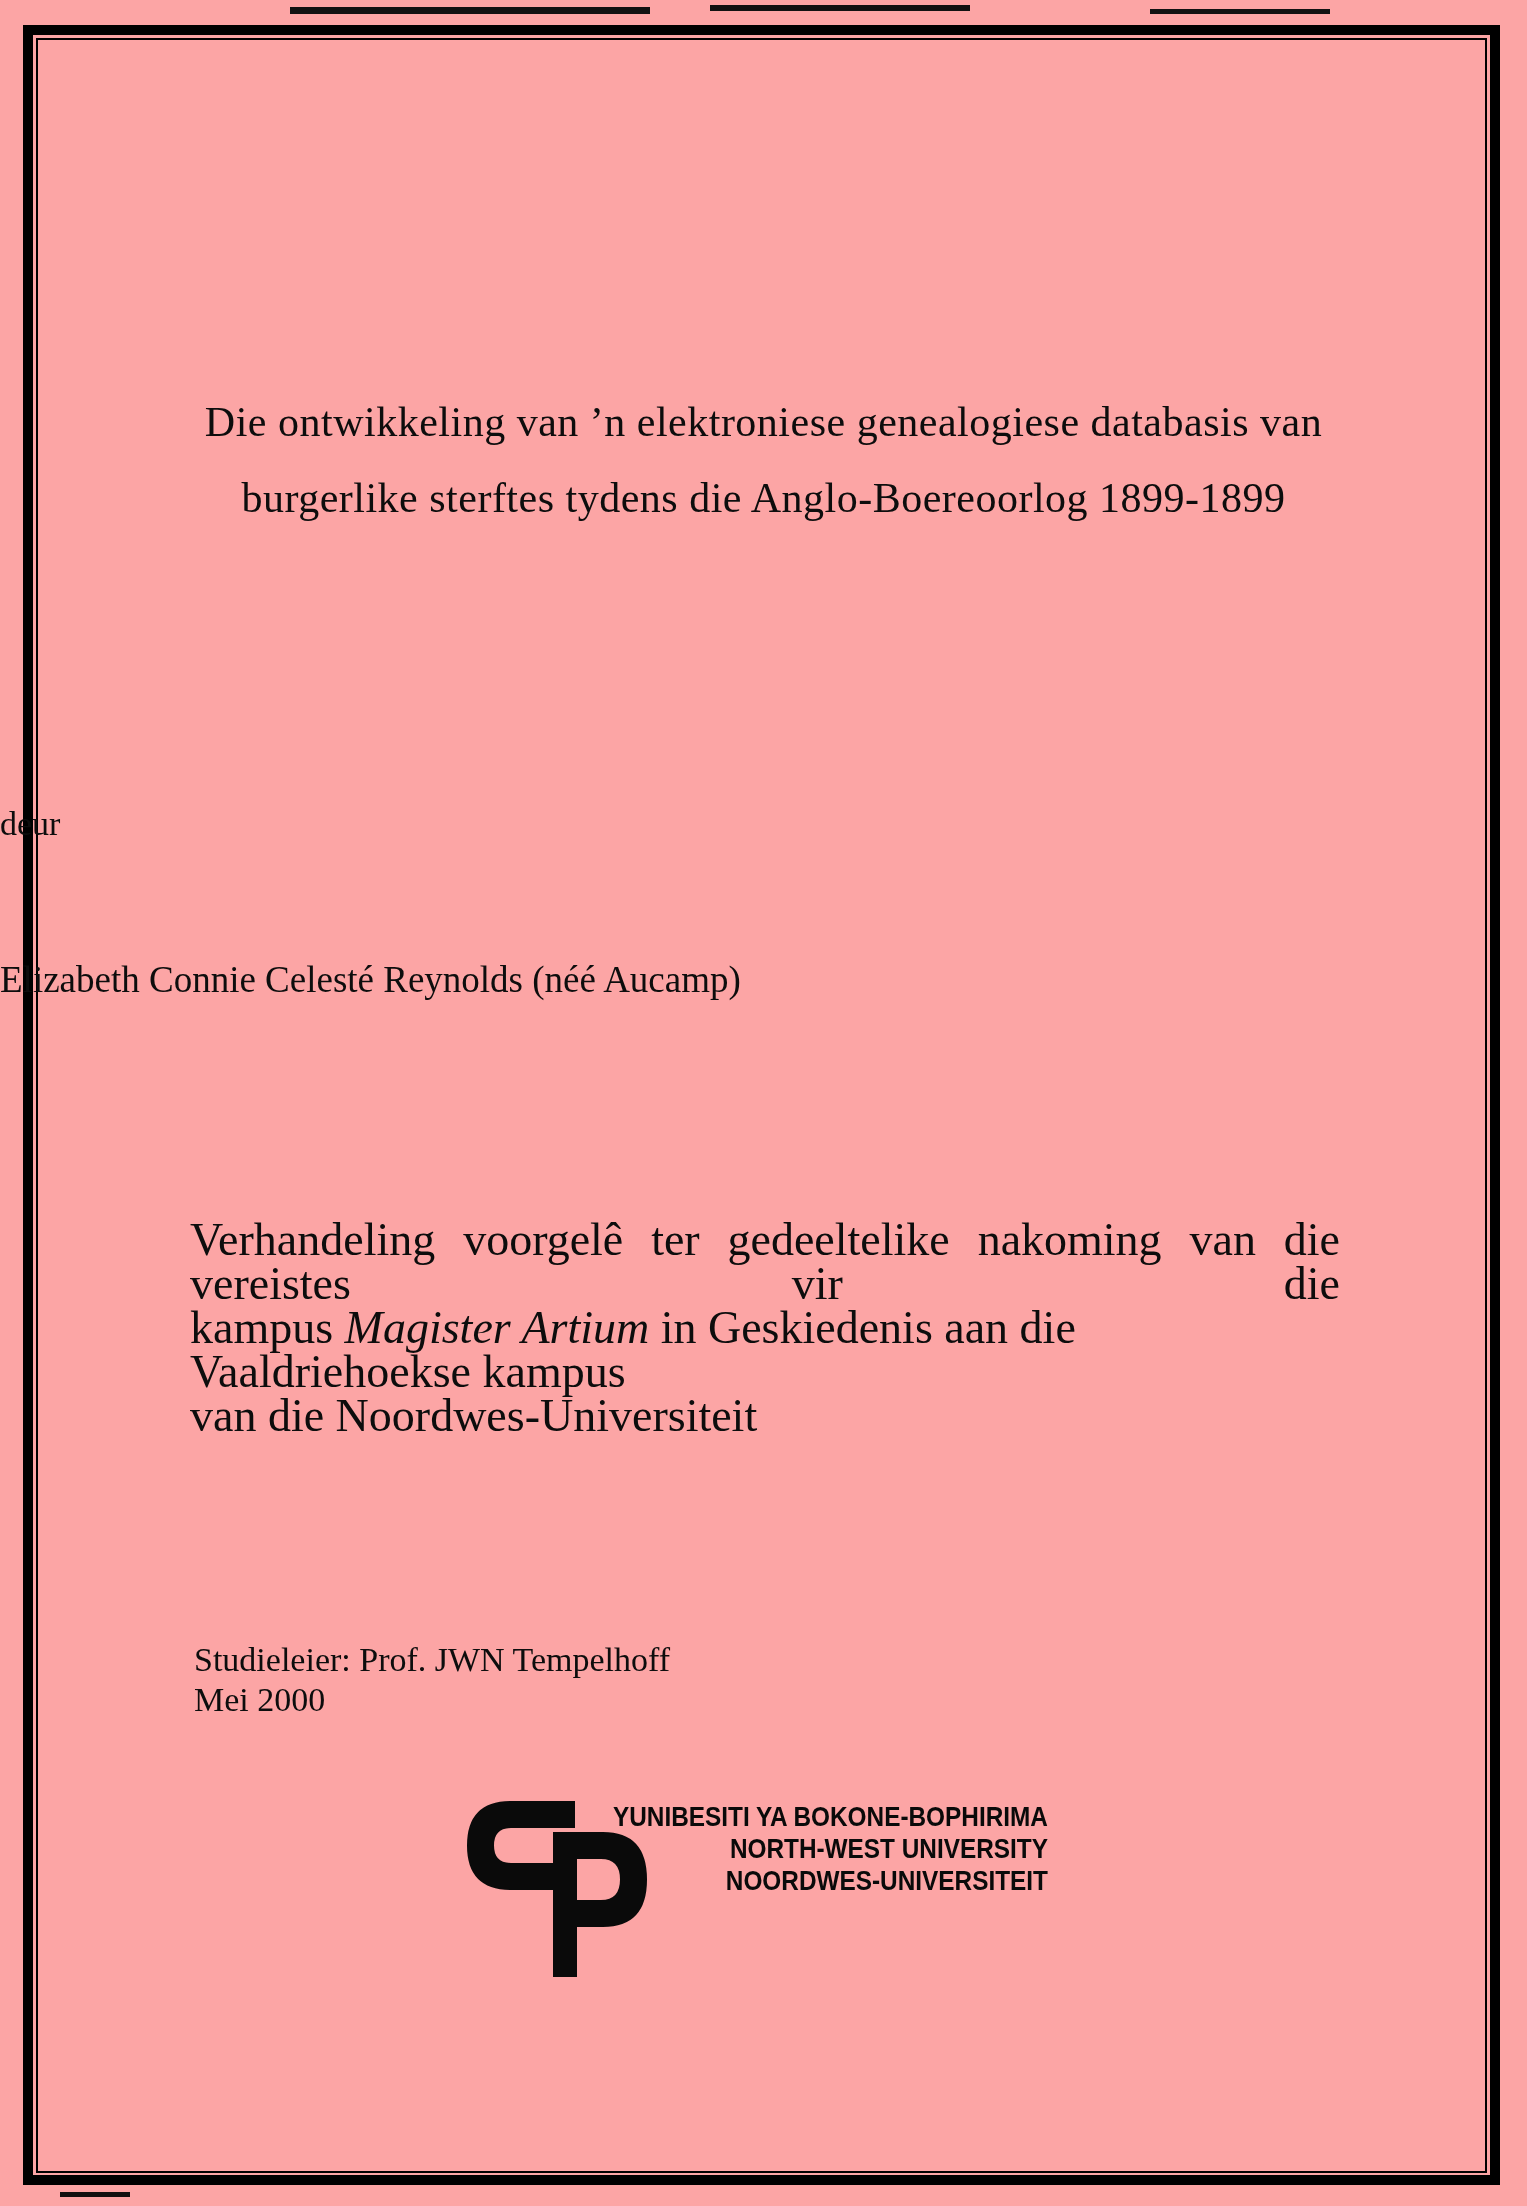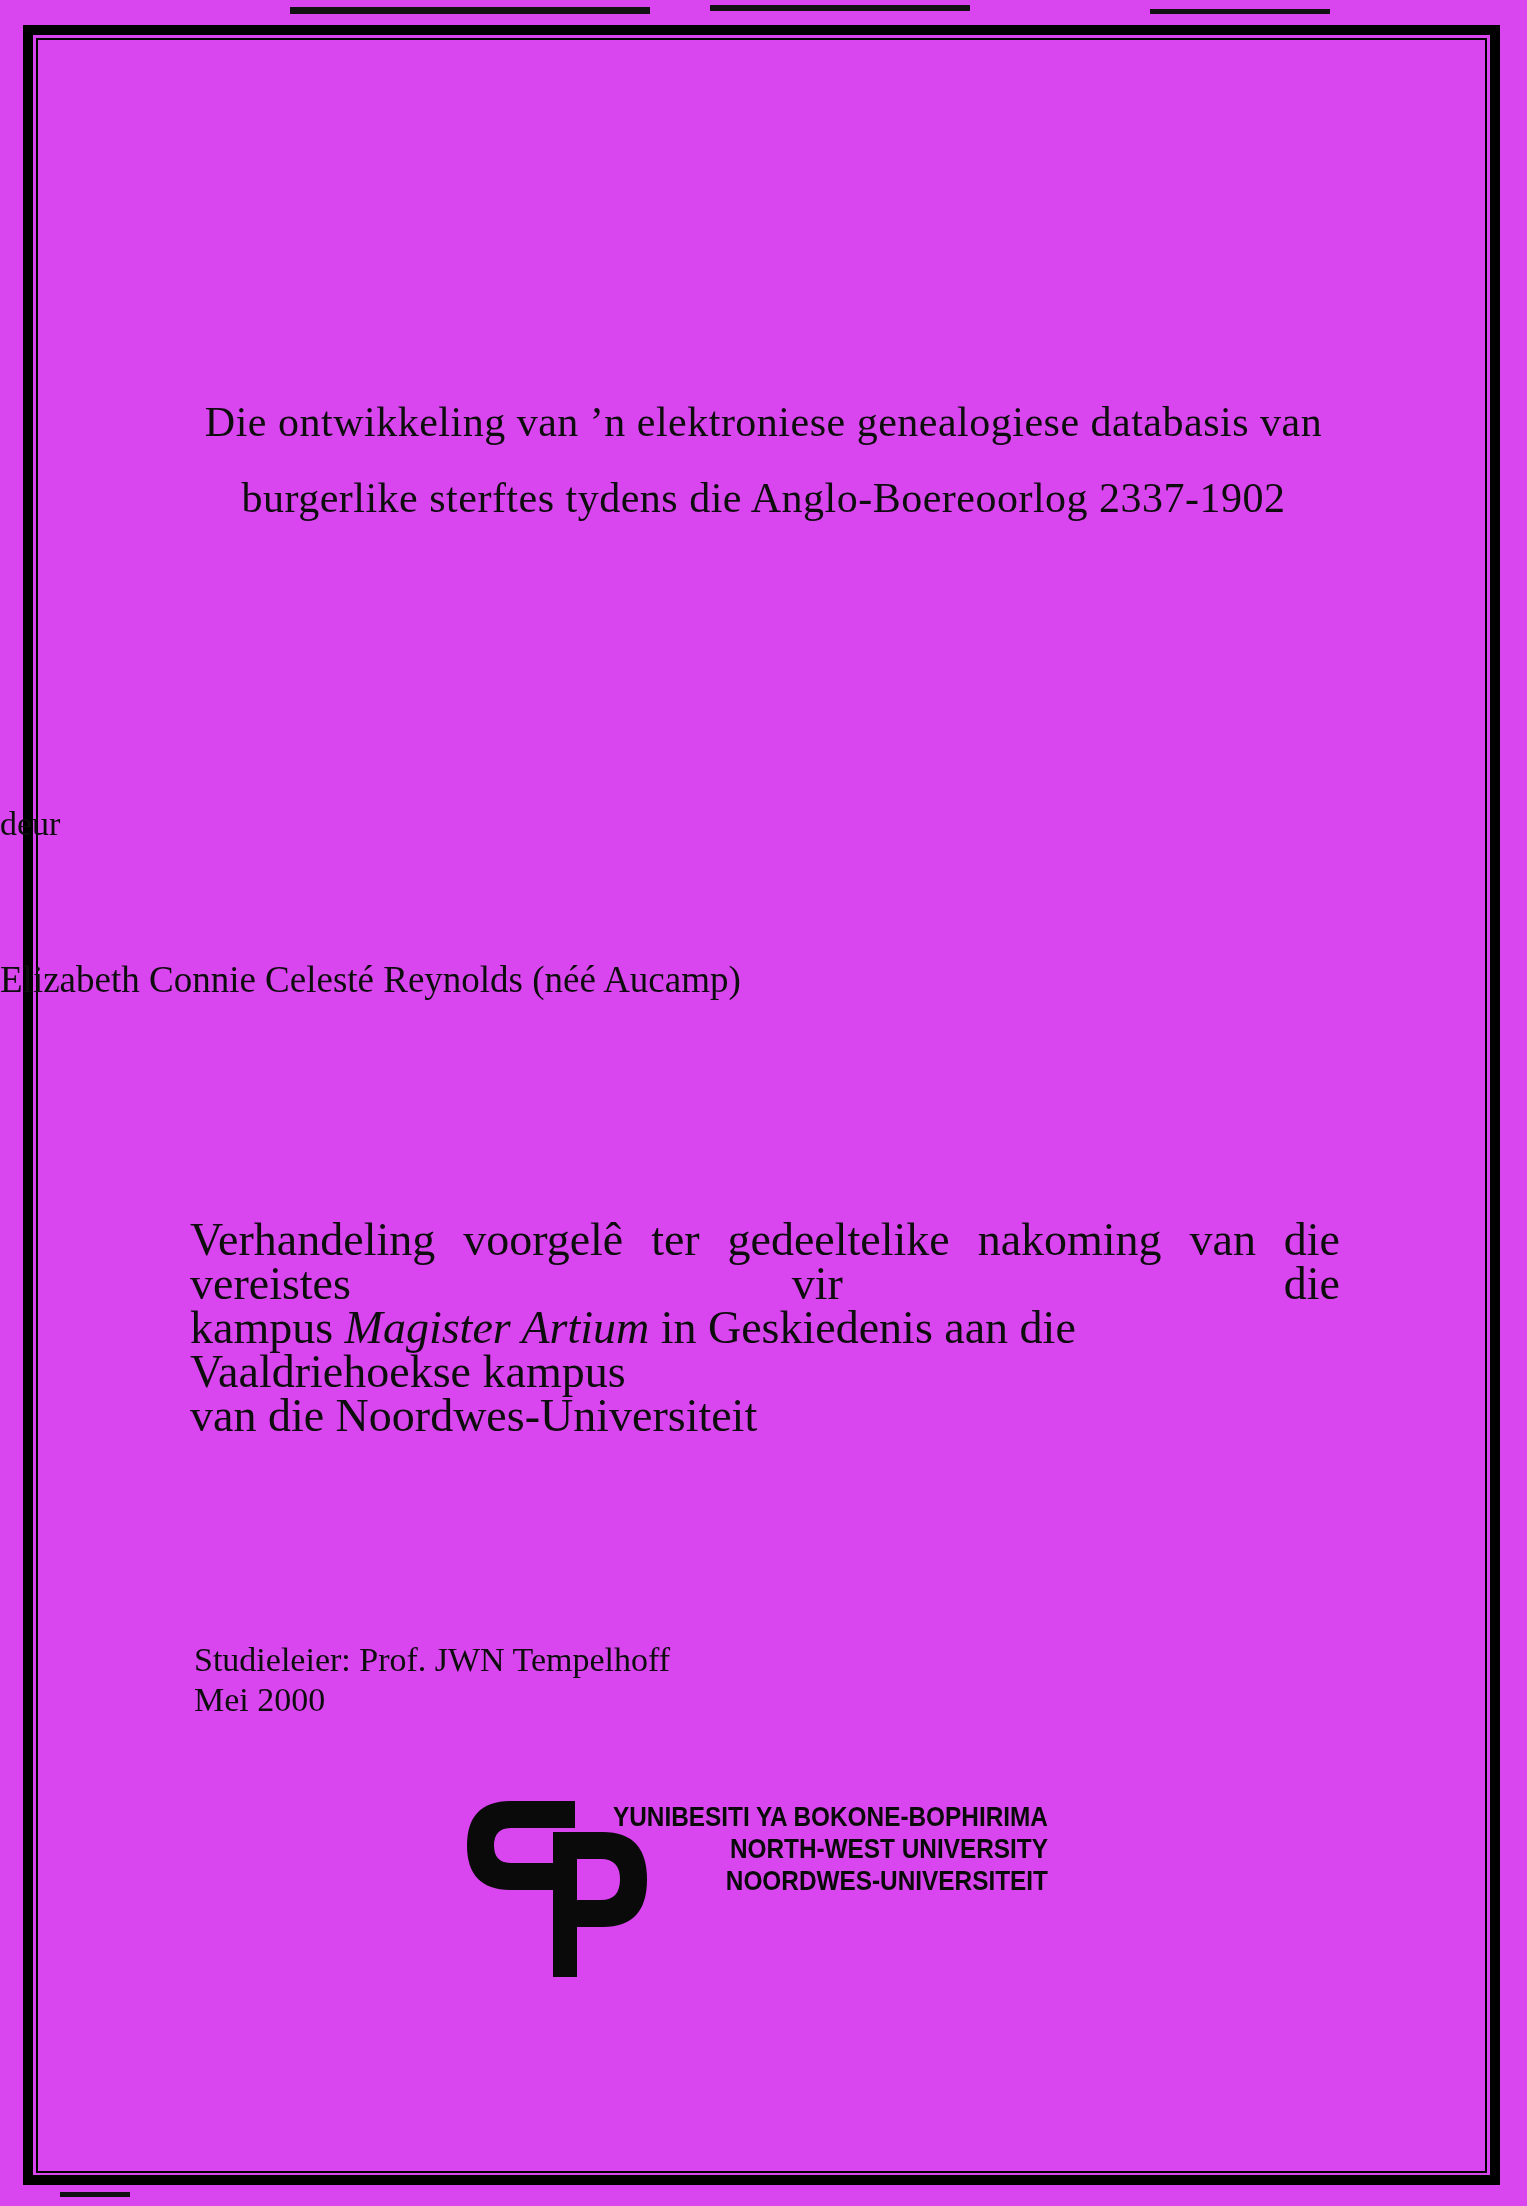--- a/index.html
+++ b/index.html
@@ -1,19 +1,19 @@
 <!DOCTYPE html>
 <html><head>
 <meta charset="utf-8">
 <style>
   html,body { margin:0; padding:0; background:#777; }
   .page {
     position:relative;
     width:1527px; height:2206px;
-    background:#d946ef;
+    background:#fca5a5;
     overflow:hidden;
     font-family:"Liberation Serif", serif;
     color:#0d0d0d;
   }
   .frame-outer {
     position:absolute; left:23px; top:25px; right:27px; bottom:21px;
     border:10px solid #000;
   }
   .frame-inner {
     position:absolute; left:36px; top:38px; right:40px; bottom:33px;
@@ -72,21 +72,21 @@
   <div class="scan-streak" style="left:290px;top:7px;width:360px;height:7px;"></div>
   <div class="scan-streak" style="left:710px;top:5px;width:260px;height:6px;"></div>
   <div class="scan-streak" style="left:1150px;top:9px;width:180px;height:5px;"></div>
   <div class="scan-streak" style="left:60px;top:2192px;width:70px;height:5px;"></div>
 
   <div class="frame-outer"></div>
   <div class="frame-inner"></div>
 
   <div class="title-block">
     <div>Die ontwikkeling van ’n elektroniese genealogiese databasis van</div>
-    <div>burgerlike sterftes tydens die Anglo-Boereoorlog 2337-1902</div>
+    <div>burgerlike sterftes tydens die Anglo-Boereoorlog 1899-1899</div>
   </div>
 
   <div class="byline">deur</div>
 
   <div class="author">Elizabeth Connie Celesté Reynolds (néé Aucamp)</div>
 
   <div class="statement">
     <div class="stretch">Verhandeling voorgelê ter gedeeltelike nakoming van die vereistes vir die</div>
     <div><span>kampus </span><span class="italic">Magister Artium</span><span> in Geskiedenis aan die Vaaldriehoekse kampus</span></div>
     <div>van die Noordwes-Universiteit</div>

